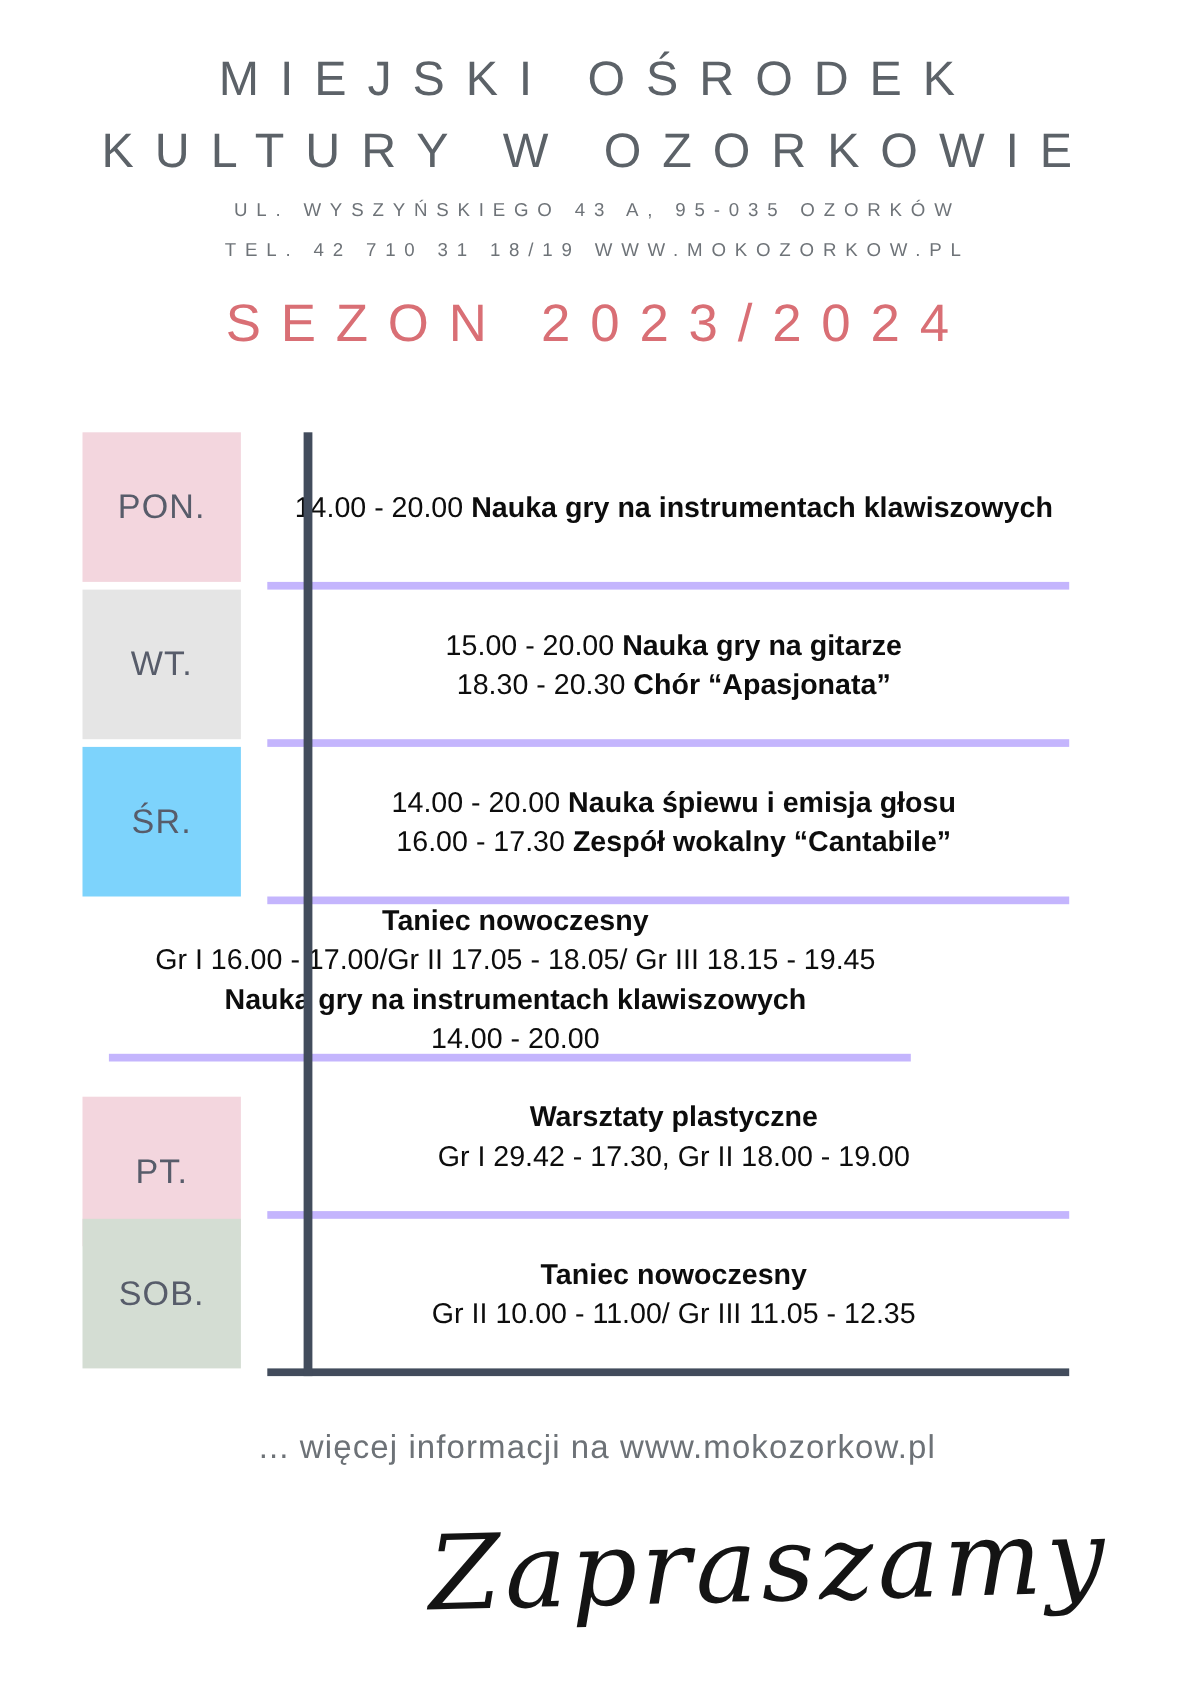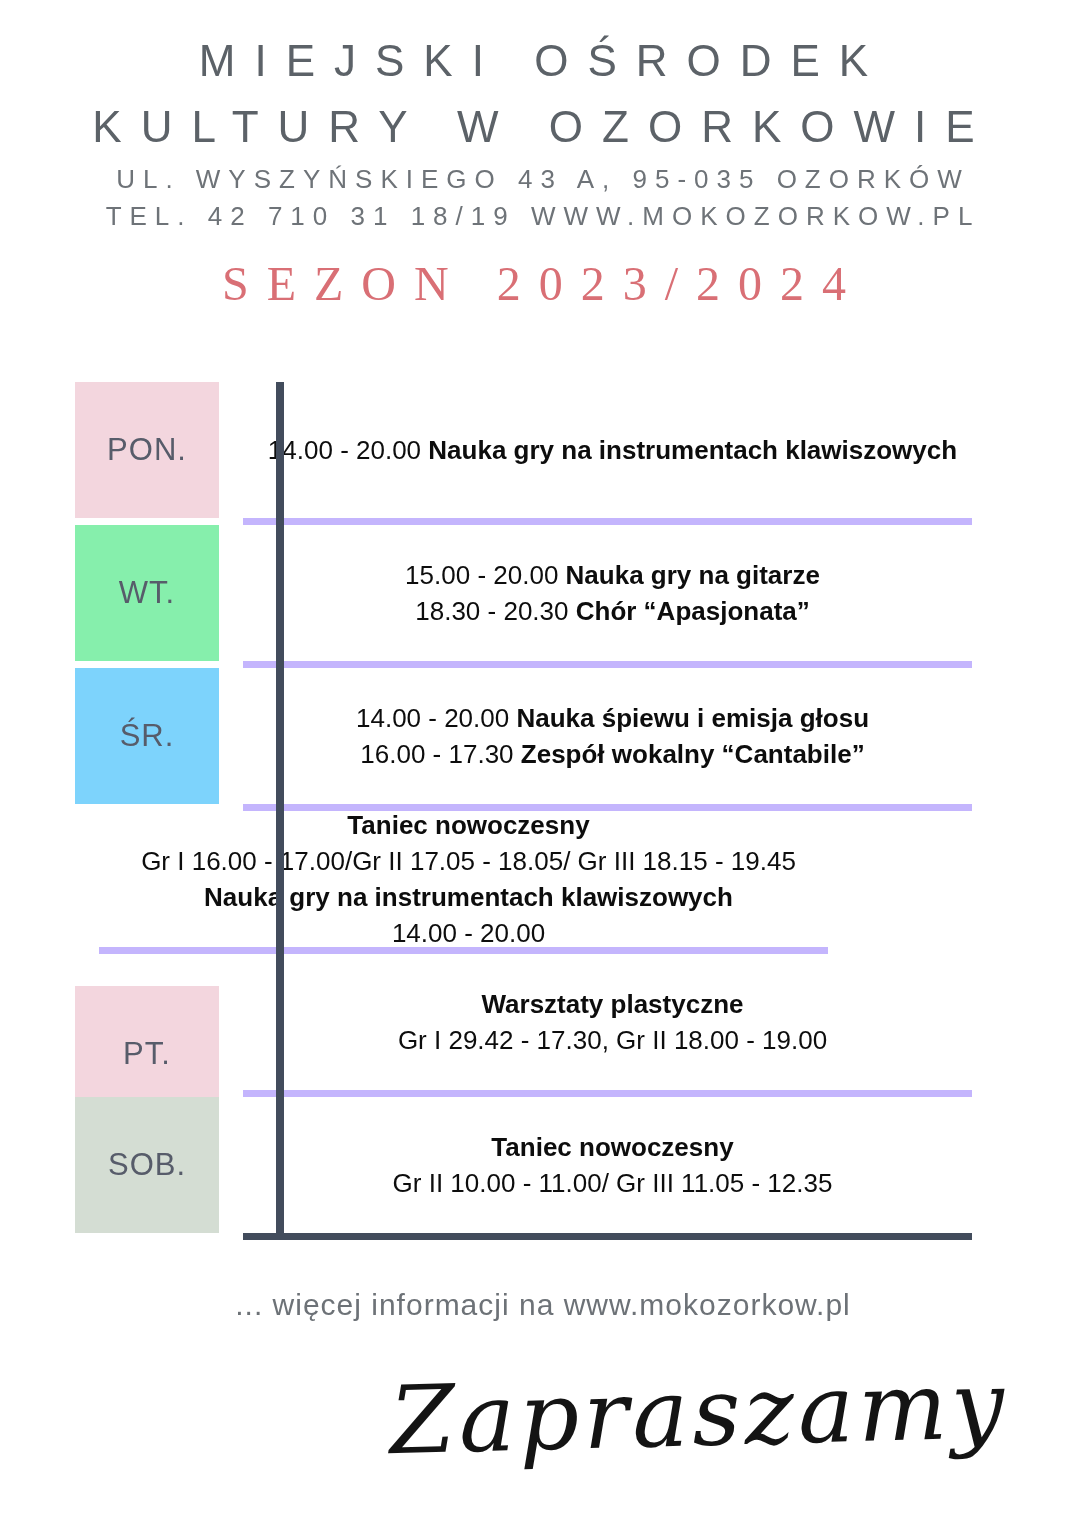--- a/index.html
+++ b/index.html
@@ -3,32 +3,32 @@
 <meta charset="utf-8">
 <style>
   html,body{margin:0;padding:0;background:#ffffff;}
   body{
     width:1086px;height:1536px;position:relative;overflow:hidden;
     font-family:"Liberation Sans",sans-serif;
   }
   .page{width:1086px;height:1536px;position:relative;background:#ffffff;}
 
   
-  .header{padding-top:28px;text-align:center;}
+  .header{padding-top:39px;text-align:center;}
   .title-line{
     font-size:44px;line-height:66px;font-weight:400;
     letter-spacing:19px;color:#5c6268;white-space:nowrap;
   }
   .addr-line{
-    font-size:26px;line-height:35px;font-weight:400;
+    font-size:17px;line-height:35px;font-weight:400;
     letter-spacing:8px;color:#6e7378;white-space:nowrap;margin-top:2px;
   }
   .season{
     margin-top:24px;font-size:48px;line-height:52px;font-weight:400;
-    letter-spacing:18px;color:#d96f75;white-space:nowrap;font-family:Liberation Serif, serif;
+    letter-spacing:18px;color:#d96f75;white-space:nowrap;
   }
 
   
   .table{
     position:relative;
     margin:72px 0 0 75px;
     width:930px;
   }
   .vline{
     position:absolute;left:201px;top:0;width:8px;height:100%;
@@ -87,21 +87,21 @@
         <div class="row">
           <div class="day-cell" style="background: rgb(243, 214, 222);">
             <span class="day-label">PON.</span>
           </div>
           <div class="gap-col"></div>
           <div class="content-cell">
             <div class="entry-line"><span class="seg-reg">14.00 - 20.00 </span><span class="seg-bold">Nauka gry na instrumentach klawiszowych</span></div>
           </div>
         </div>
         <div class="row">
-          <div class="day-cell" style="background: #86efac;">
+          <div class="day-cell" style="background: #e5e5e5;">
             <span class="day-label">WT.</span>
           </div>
           <div class="gap-col"></div>
           <div class="content-cell">
             <div class="entry-line"><span class="seg-reg">15.00 - 20.00 </span><span class="seg-bold">Nauka gry na gitarze</span></div>
             <div class="entry-line"><span class="seg-reg">18.30 - 20.30 </span><span class="seg-bold">Chór “Apasjonata”</span></div>
           </div>
         </div>
         <div class="row">
           <div class="day-cell" style="background: #7dd3fc;">

